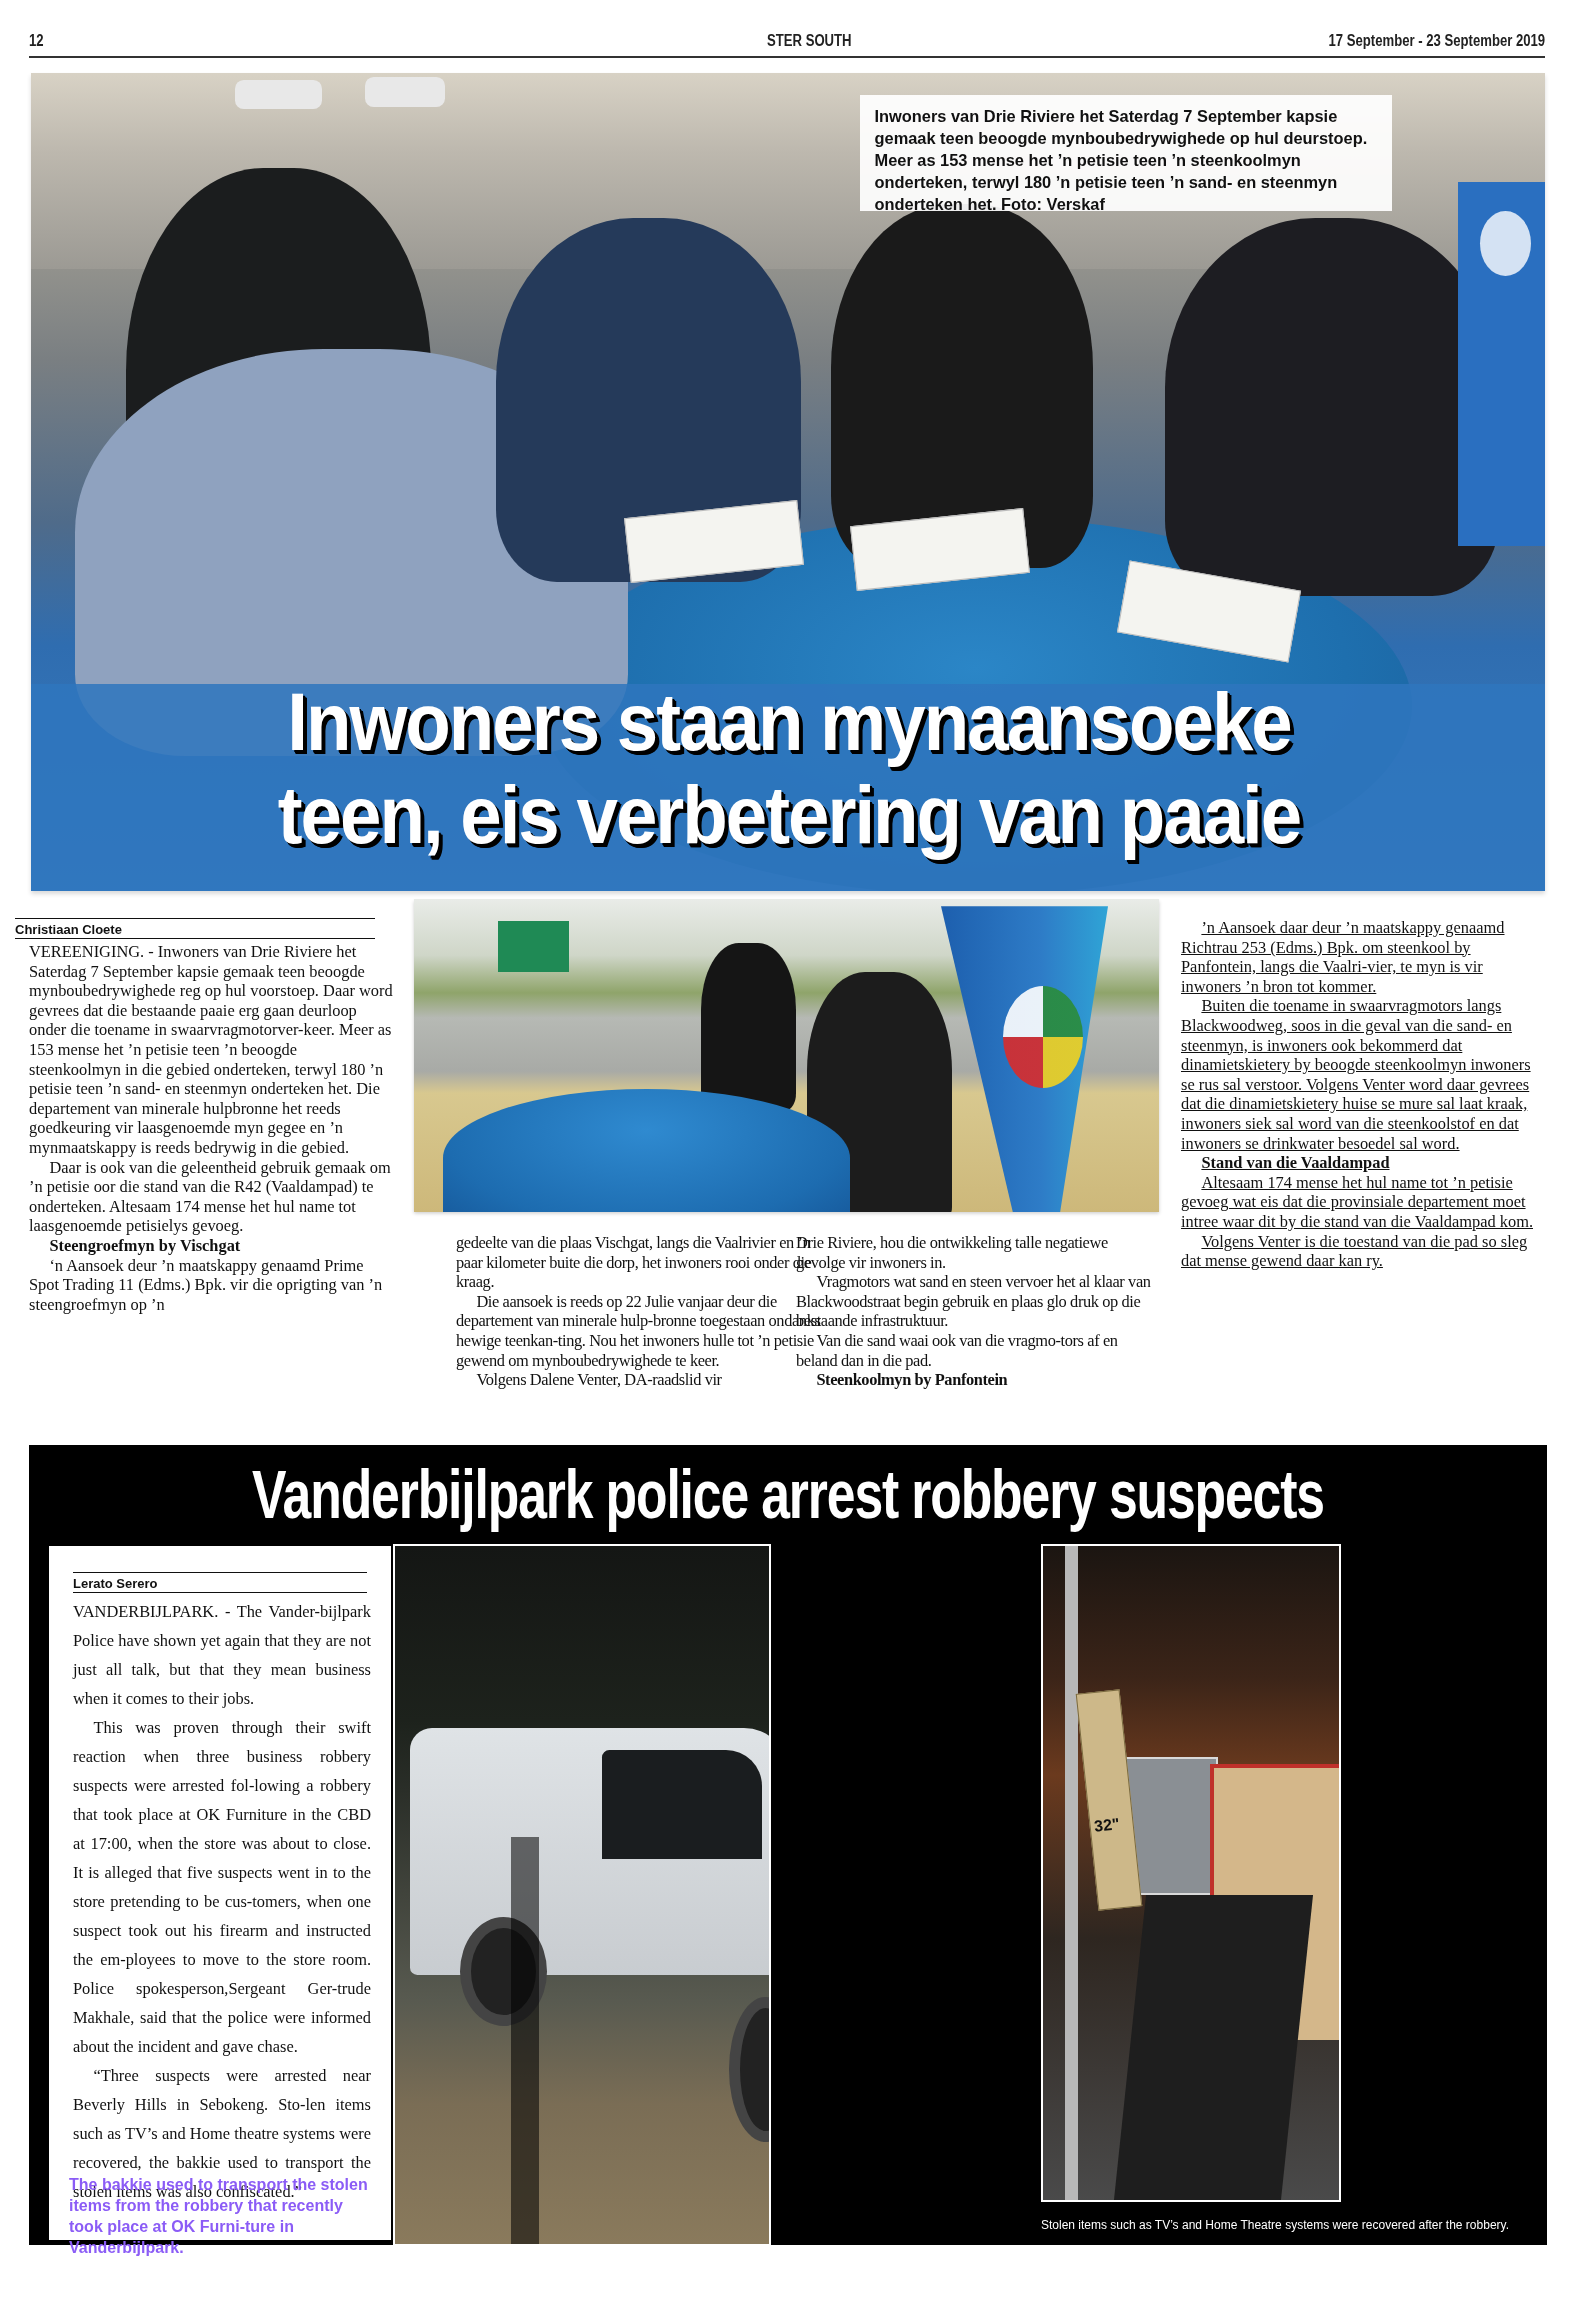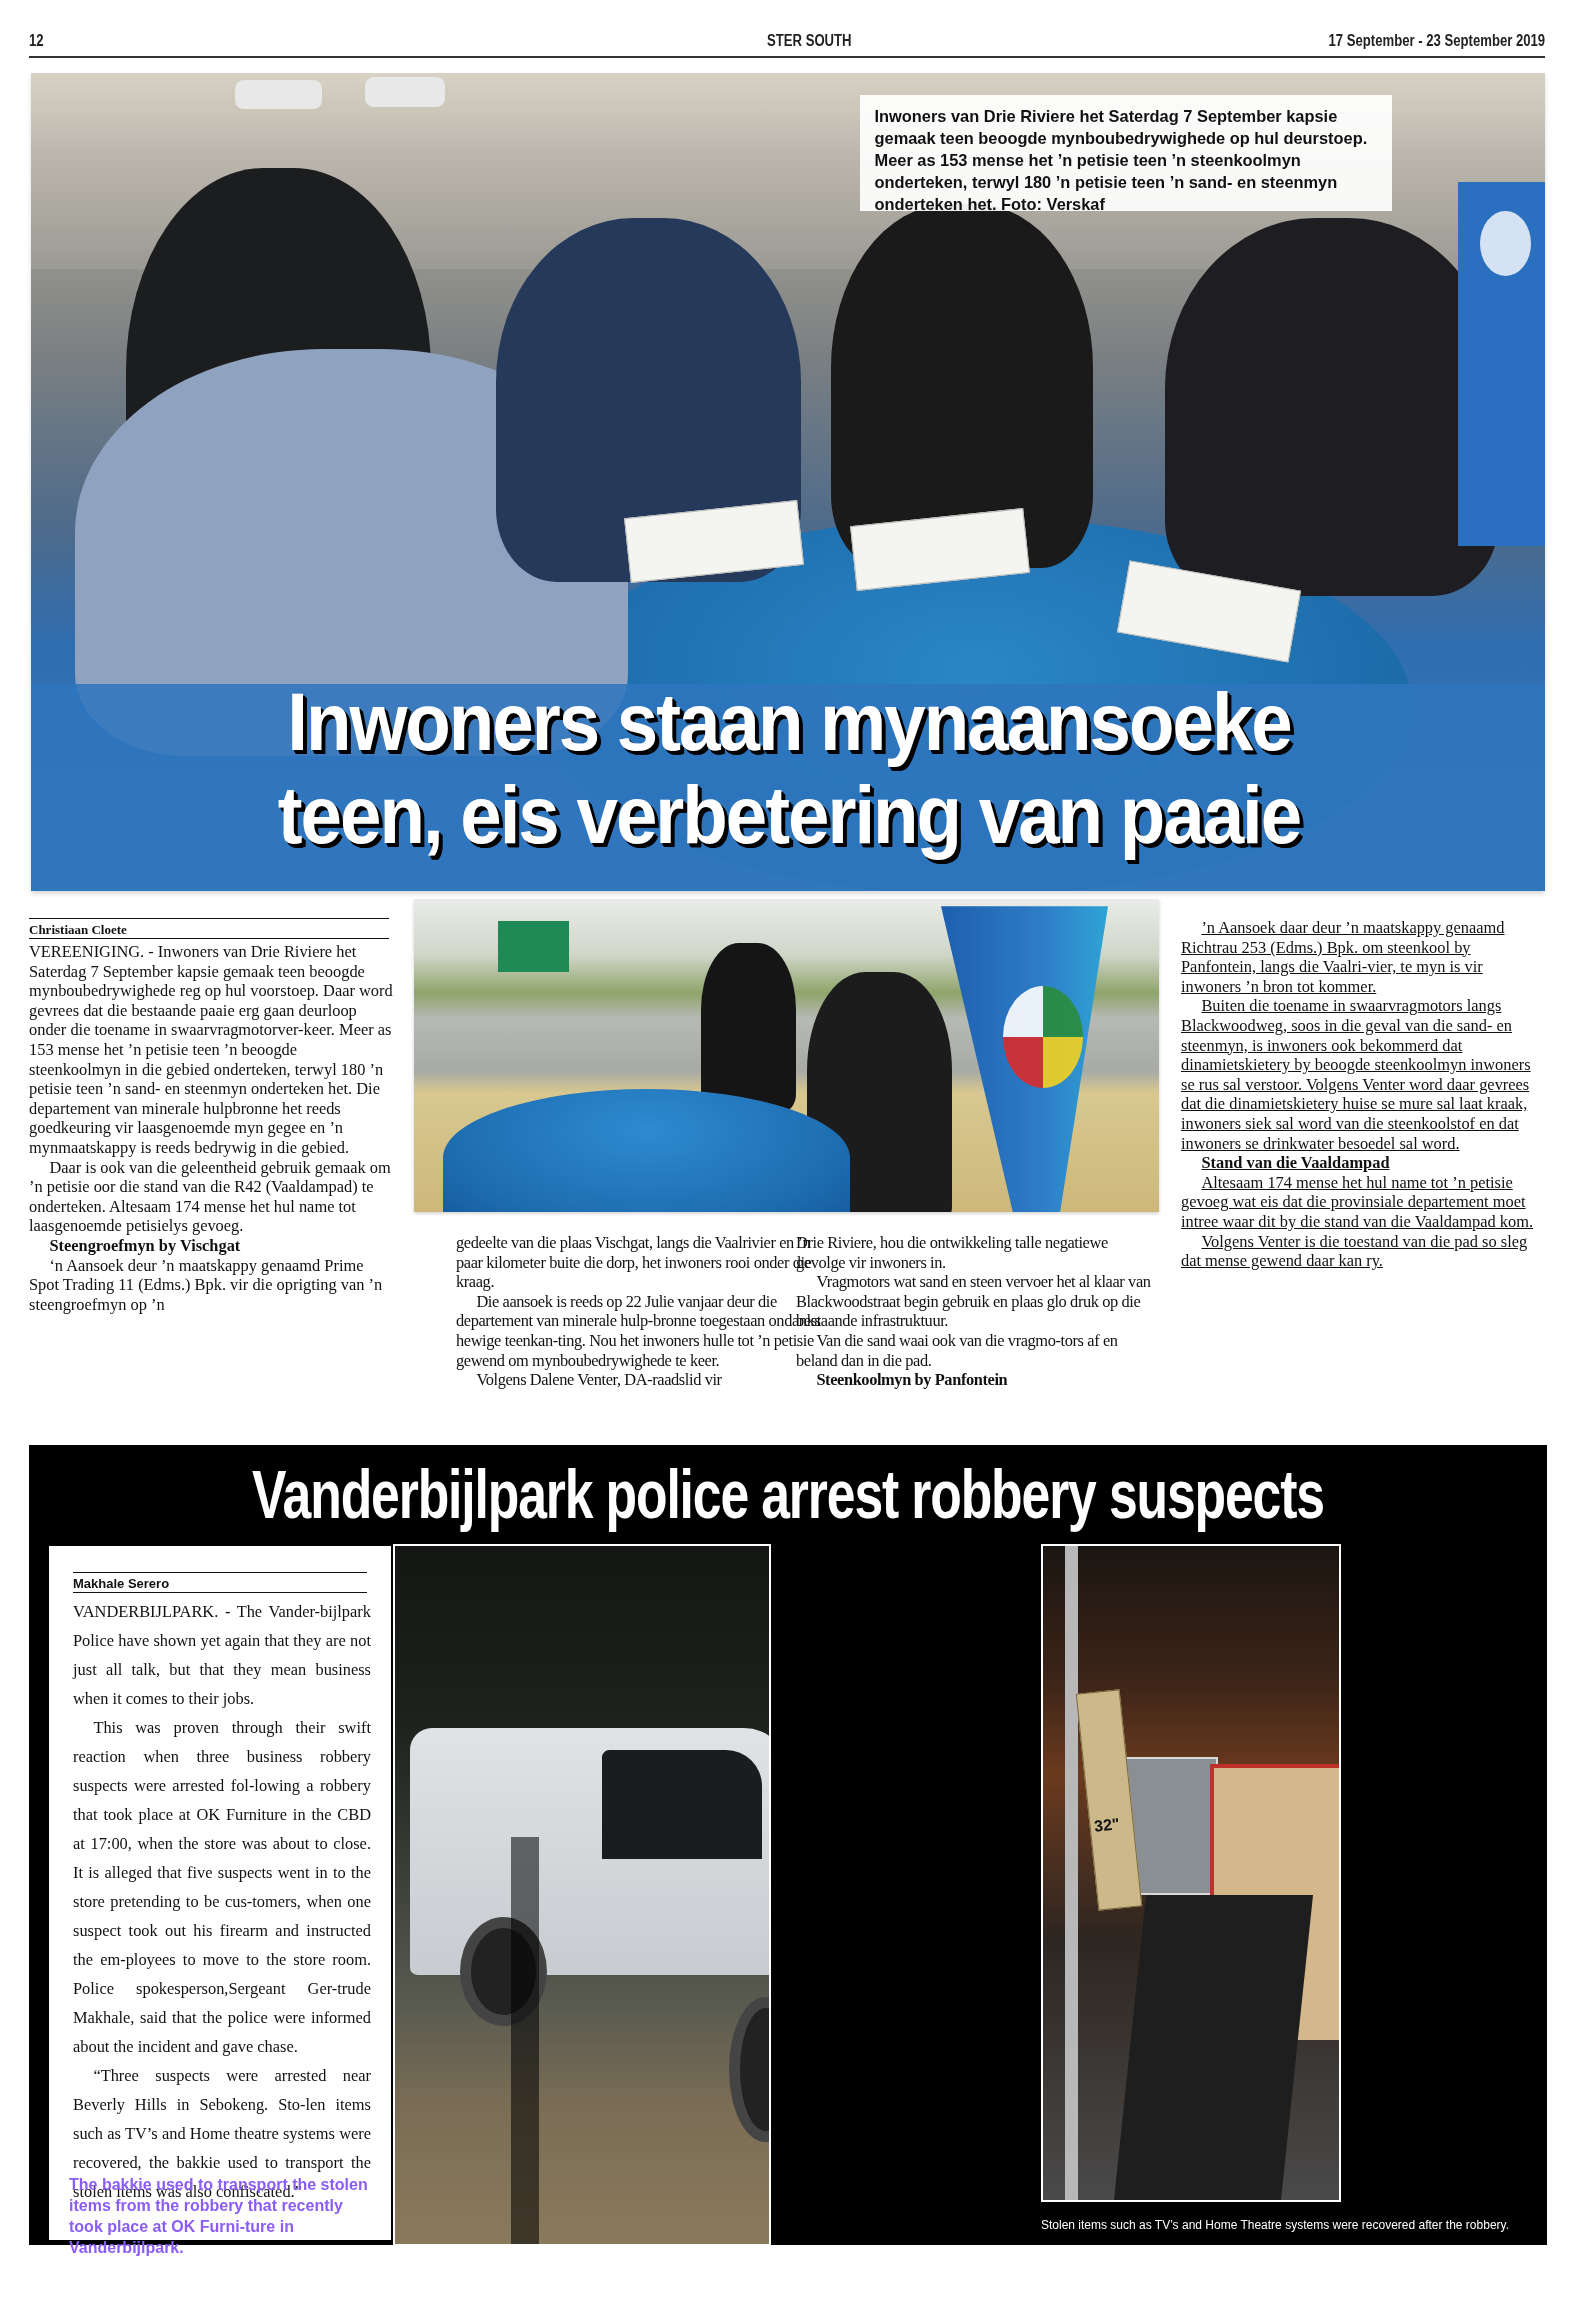--- a/index.html
+++ b/index.html
@@ -117,21 +117,21 @@
   <div class="paper" style="left:1091px;top:502px;width:174px;height:73px;transform:rotate(10deg);"></div>
   <div class="banner"></div>
   <div class="headband"></div>
 </div>
 <div class="hero-caption">Inwoners van Drie Riviere het Saterdag 7 September kapsie gemaak teen beoogde mynboubedrywighede op hul deurstoep. Meer as 153 mense het ’n petisie teen ’n steenkoolmyn onderteken, terwyl 180 ’n petisie teen ’n sand- en steenmyn onderteken het. Foto: Verskaf</div>
 <div class="headline-1">
   <div>Inwoners staan mynaansoeke</div>
   <div>teen, eis verbetering van paaie</div>
 </div>
 
-<div class="byline" style="left:29px;top:918px;width:360px;font-family:Liberation Serif, serif;">Christiaan Cloete</div>
+<div class="byline" style="left:15px;top:918px;width:360px;">Christiaan Cloete</div>
 
 <div class="col" style="left:29px;top:942px;width:364px;">
   <p class="first">VEREENIGING. - Inwoners van Drie Riviere het Saterdag 7 September kapsie gemaak teen beoogde mynboubedrywighede reg op hul voorstoep. Daar word gevrees dat die bestaande paaie erg gaan deurloop onder die toename in swaarvragmotorver-keer. Meer as 153 mense het ’n petisie teen ’n beoogde steenkoolmyn in die gebied onderteken, terwyl 180 ’n petisie teen ’n sand- en steenmyn onderteken het. Die departement van minerale hulpbronne het reeds goedkeuring vir laasgenoemde myn gegee en ’n mynmaatskappy is reeds bedrywig in die gebied.</p>
   <p>Daar is ook van die geleentheid gebruik gemaak om ’n petisie oor die stand van die R42 (Vaaldampad) te onderteken. Altesaam 174 mense het hul name tot laasgenoemde petisielys gevoeg.</p>
   <h4>Steengroefmyn by Vischgat</h4>
   <p>‘n Aansoek deur ’n maatskappy genaamd Prime Spot Trading 11 (Edms.) Bpk. vir die oprigting van ’n steengroefmyn op ’n</p>
 </div>
 
 <div class="mid-photo">
   <div class="sign"></div>
@@ -159,21 +159,21 @@
   <p>’n Aansoek daar deur ’n maatskappy genaamd Richtrau 253 (Edms.) Bpk. om steenkool by Panfontein, langs die Vaalri-vier, te myn is vir inwoners ’n bron tot kommer.</p>
   <p>Buiten die toename in swaarvragmotors langs Blackwoodweg, soos in die geval van die sand- en steenmyn, is inwoners ook bekommerd dat dinamietskietery by beoogde steenkoolmyn inwoners se rus sal verstoor. Volgens Venter word daar gevrees dat die dinamietskietery huise se mure sal laat kraak, inwoners siek sal word van die steenkoolstof en dat inwoners se drinkwater besoedel sal word.</p>
   <h4>Stand van die Vaaldampad</h4>
   <p>Altesaam 174 mense het hul name tot ’n petisie gevoeg wat eis dat die provinsiale departement moet intree waar dit by die stand van die Vaaldampad kom.</p>
   <p>Volgens Venter is die toestand van die pad so sleg dat mense gewend daar kan ry.</p>
 </div>
 
 <div class="black-box"></div>
 <div class="headline-2">Vanderbijlpark police arrest robbery suspects</div>
 <div class="white-col"></div>
-<div class="byline" style="left:73px;top:1572px;width:294px;">Makhale Serero</div>
+<div class="byline" style="left:73px;top:1572px;width:294px;">Lerato Serero</div>
 <div class="col-en" style="top:1597px;">
   <p class="first">VANDERBIJLPARK. - The Vander-bijlpark Police have shown yet again that they are not just all talk, but that they mean business when it comes to their jobs.</p>
   <p>This was proven through their swift reaction when three business robbery suspects were arrested fol-lowing a robbery that took place at OK Furniture in the CBD at 17:00, when the store was about to close. It is alleged that five suspects went in to the store pretending to be cus-tomers, when one suspect took out his firearm and instructed the em-ployees to move to the store room. Police spokesperson,Sergeant Ger-trude Makhale, said that the police were informed about the incident and gave chase.</p>
   <p>“Three suspects were arrested near Beverly Hills in Sebokeng. Sto-len items such as TV’s and Home theatre systems were recovered, the bakkie used to transport the stolen items was also confiscated.”</p>
 </div>
 <div class="caption-en">The bakkie used to transport the stolen items from the robbery that recently took place at OK Furni-ture in Vanderbijlpark.</div>
 
 <div class="photo-bakkie">
   <div class="truck"></div>
   <div class="cab-window"></div>

